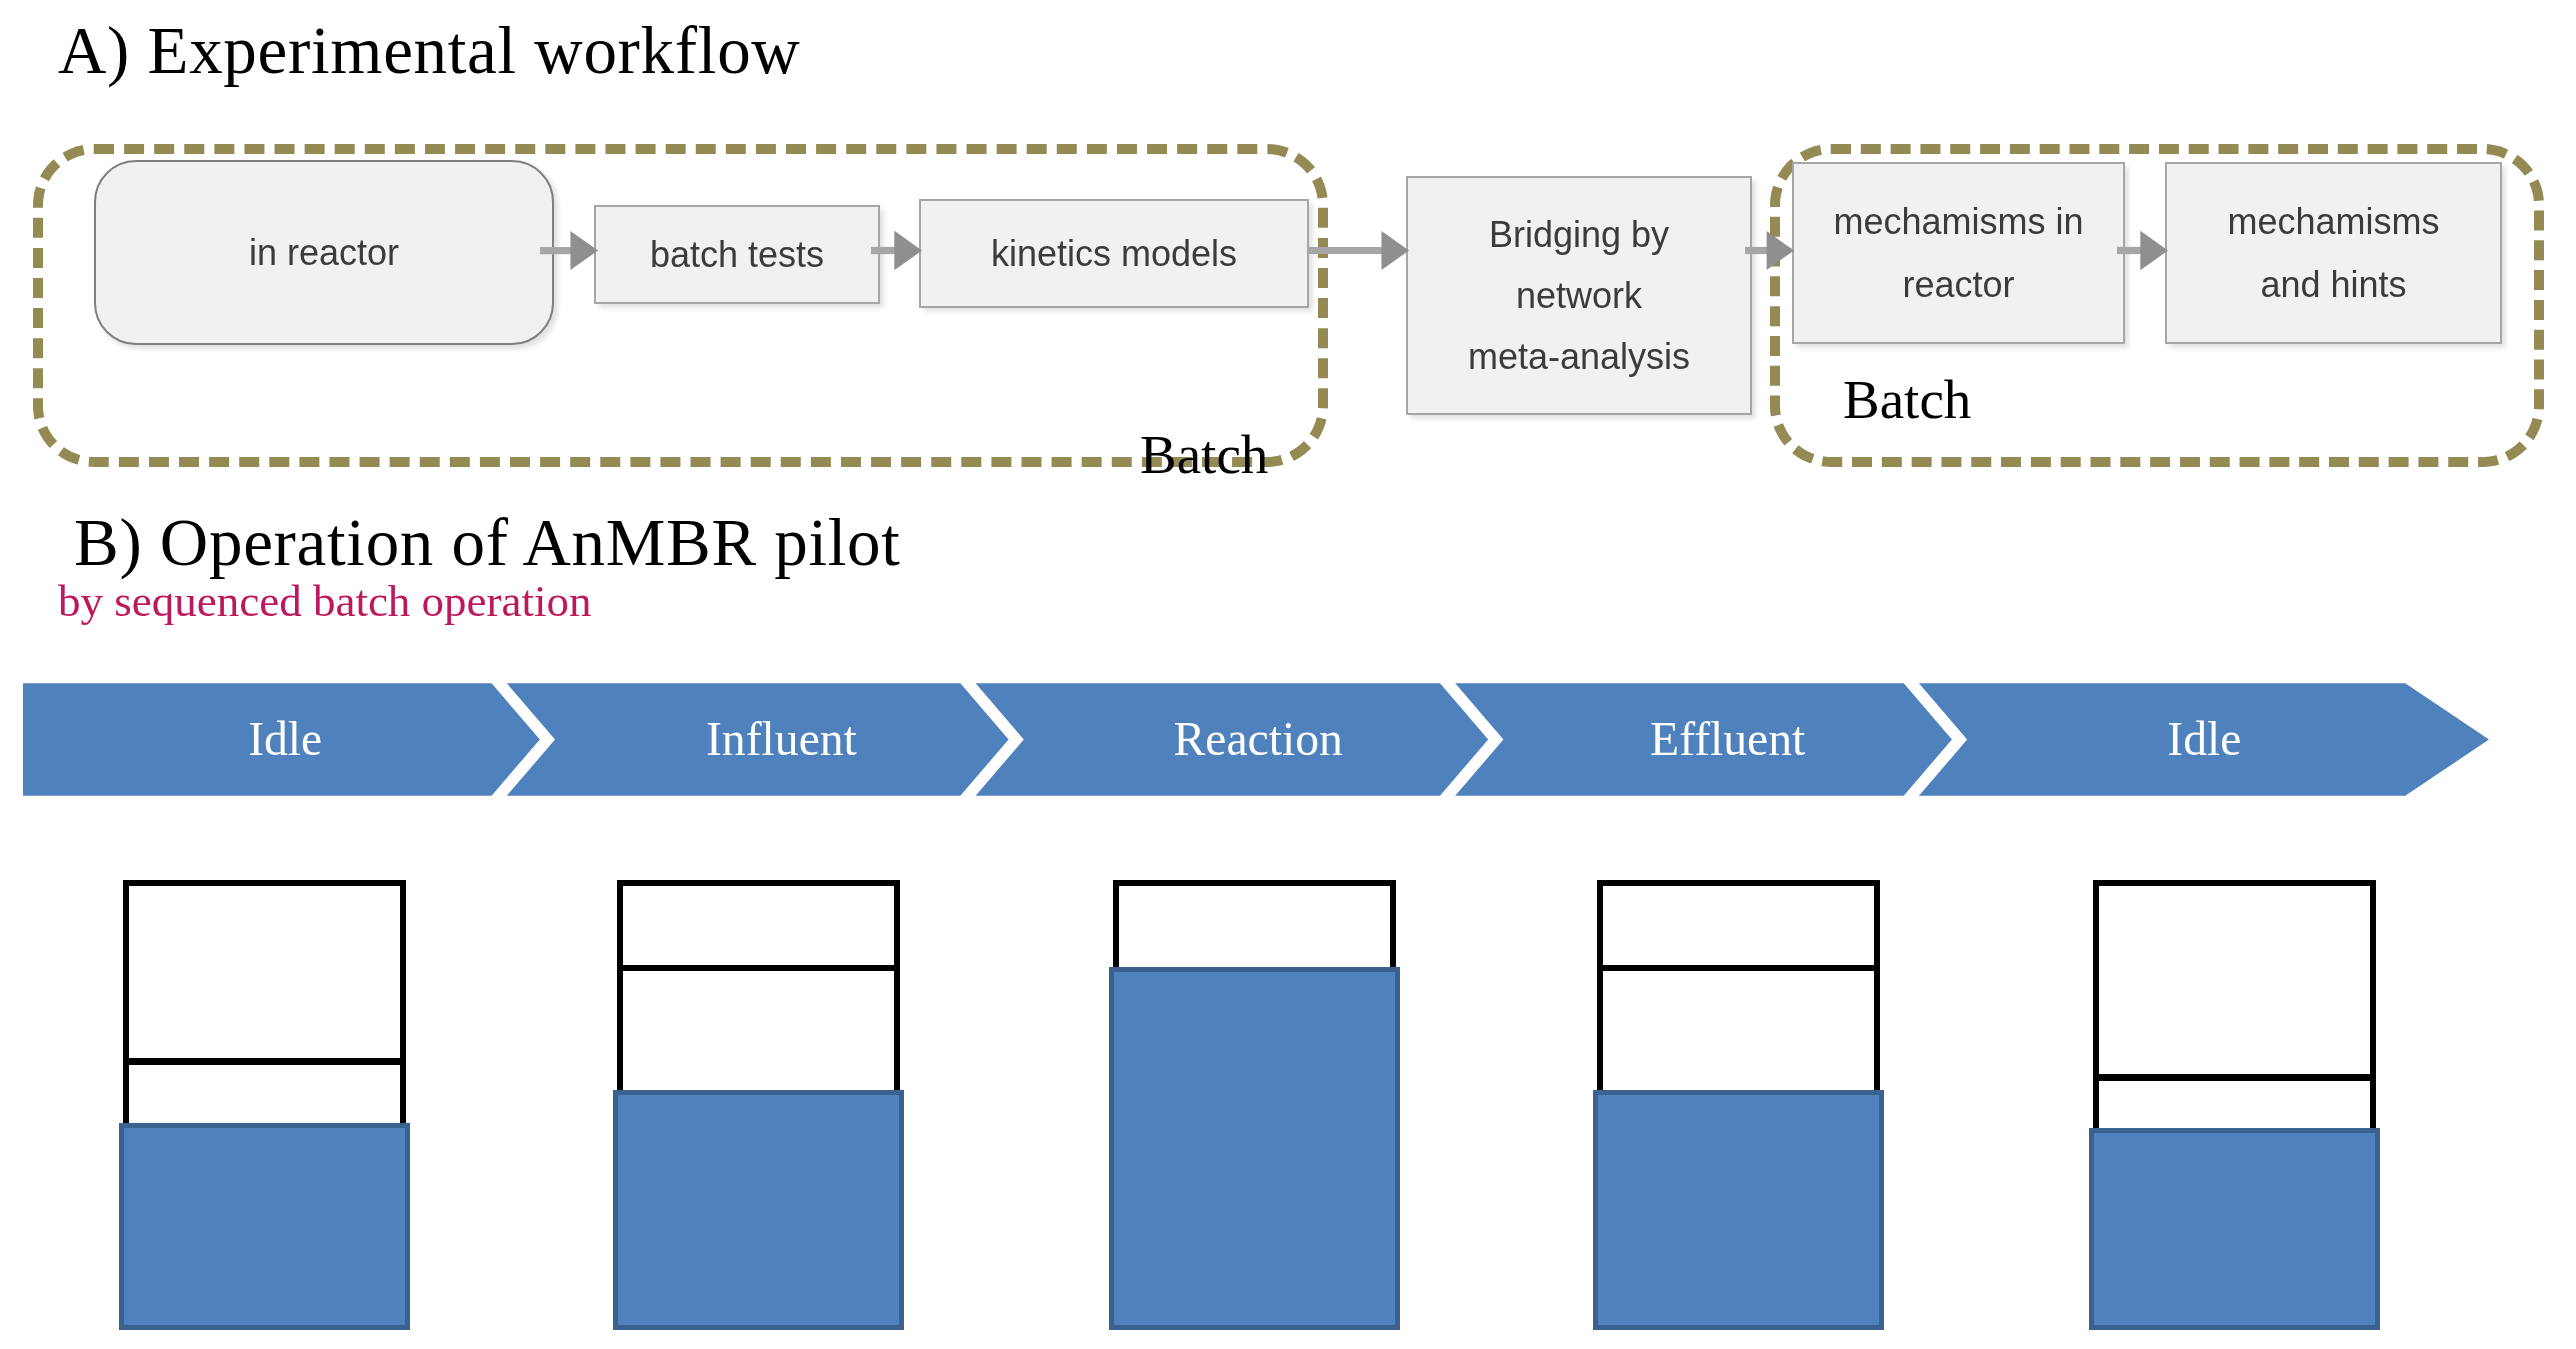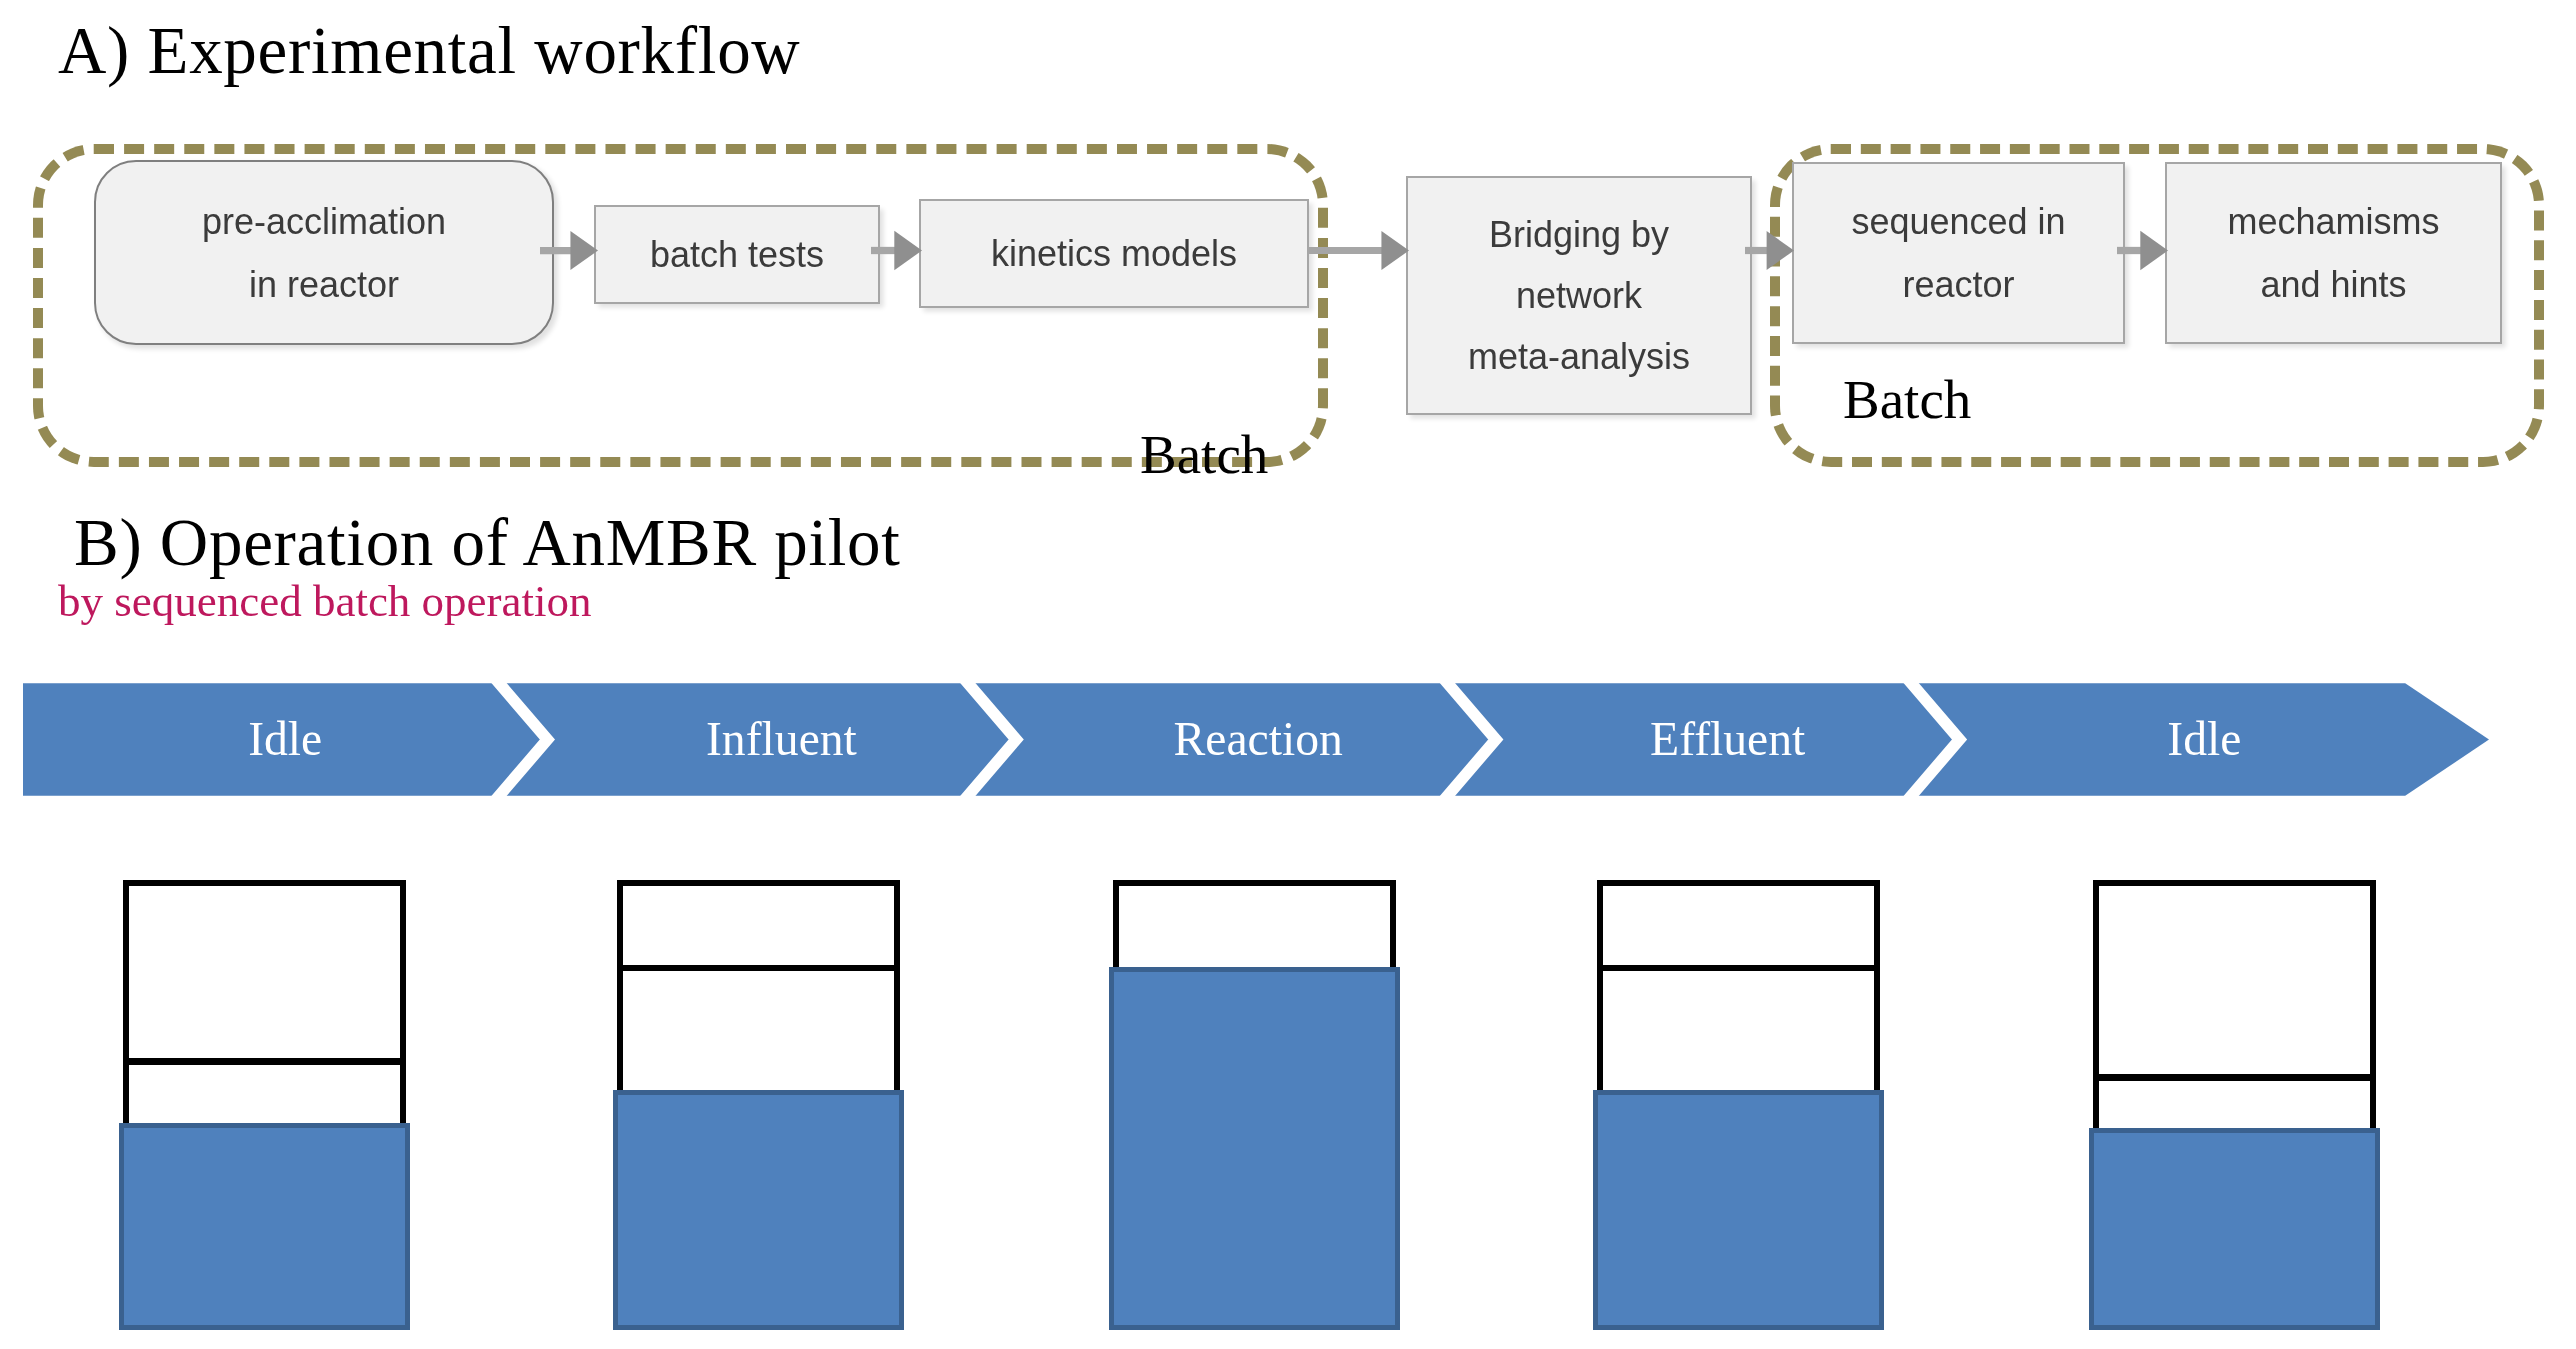--- a/index.html
+++ b/index.html
@@ -57,40 +57,39 @@
 </style>
 </head>
 <body>
 
 <div class="abs title title-a">A) Experimental workflow</div>
 
 <div class="abs frame frame-batch"></div>
 <div class="abs frame frame-pilot"></div>
 
 <div class="abs wbox box-pre">
-  <div>pre-acclimation</div>
   <div>in reactor</div>
 </div>
 
 <div class="abs wbox box-batch-tests">
   <div>batch tests</div>
 </div>
 
 <div class="abs wbox box-kinetics">
   <div>kinetics models</div>
 </div>
 
 <div class="abs wbox box-bridging">
   <div>Bridging by</div>
   <div>network</div>
   <div>meta-analysis</div>
 </div>
 
 <div class="abs wbox box-validation">
-  <div>sequenced in</div>
+  <div>mechamisms in</div>
   <div>reactor</div>
 </div>
 
 <div class="abs wbox box-mechanisms">
   <div>mechamisms</div>
   <div>and hints</div>
 </div>
 
 <svg class="abs arrow" style="left:540px;top:225px" width="58" height="51" viewBox="0 0 80 70">
   <line x1="0" y1="35" x2="46" y2="35" stroke="#A6A6A6" stroke-width="10"></line>

